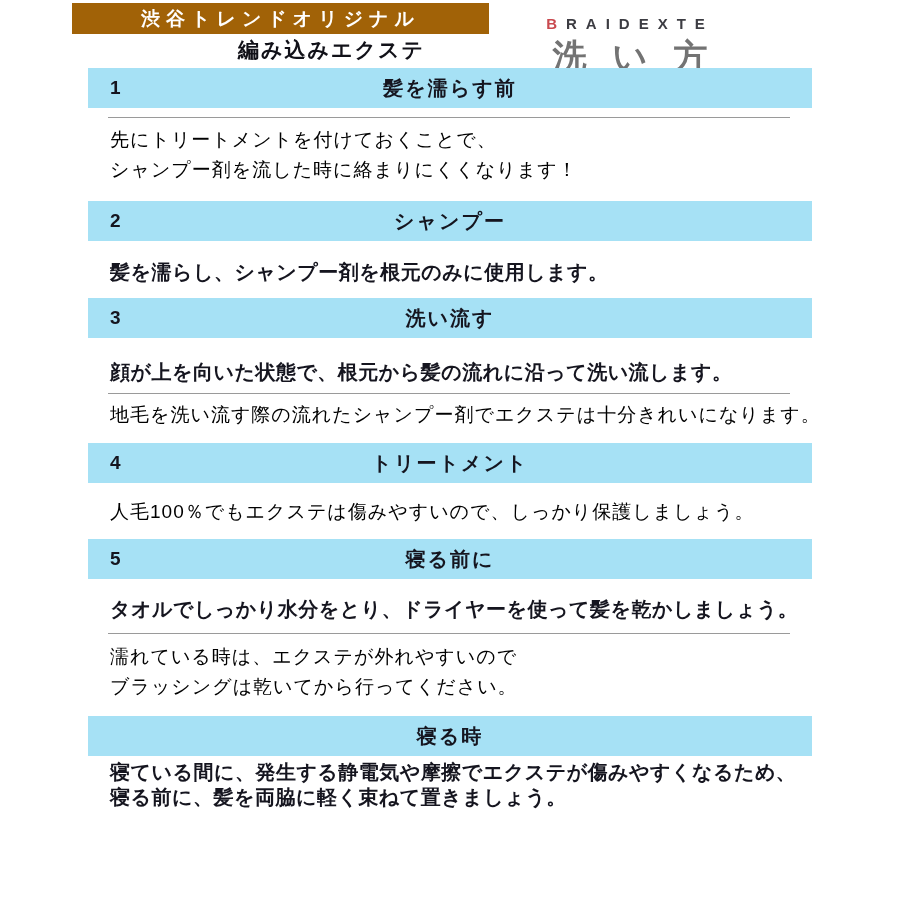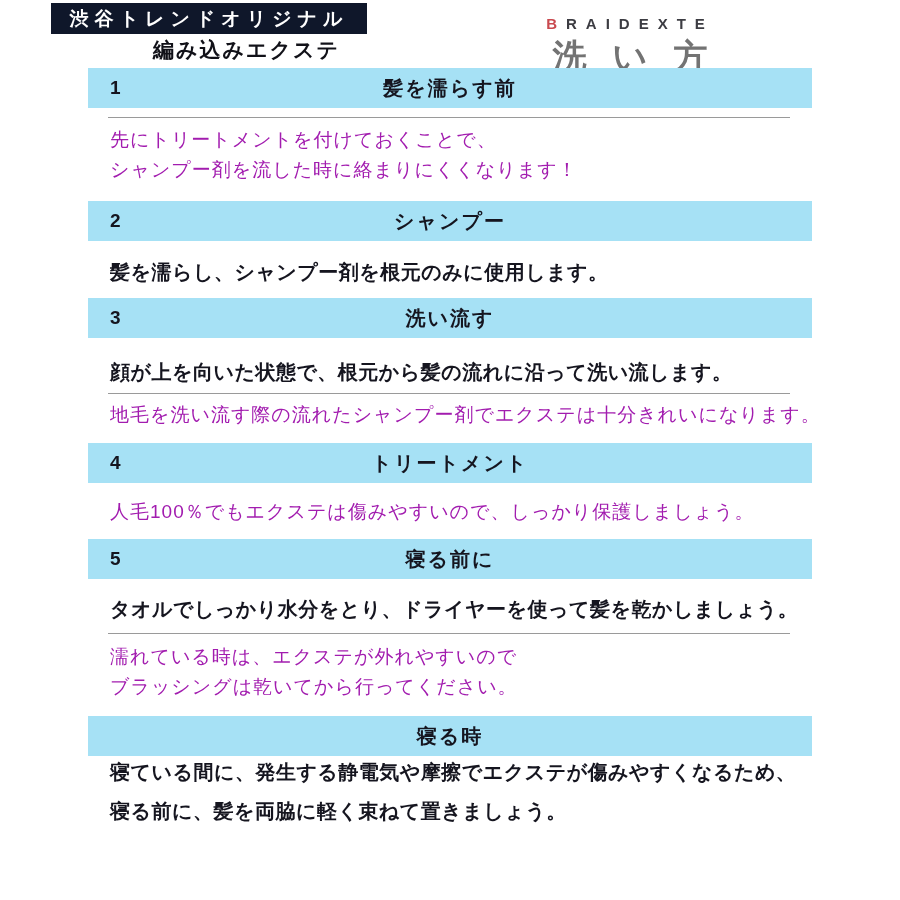--- a/index.html
+++ b/index.html
@@ -6,29 +6,29 @@
   html,body { width:900px; background:#ffffff; }
   body {
     font-family:"Liberation Sans","DejaVu Sans",sans-serif;
     color:#1c1c26;
     width:900px; height:900px; overflow:hidden; position:relative;
   }
 
   
   .header { position:relative; height:68px; }
   .badge {
-    position:absolute; left:51px; top:3px; width:316px; height:31px;
-    background:#0f172a; color:#ffffff;
+    position:absolute; left:72px; top:3px; width:417px; height:31px;
+    background:#a16207; color:#ffffff;
     font-weight:bold; font-size:19px; letter-spacing:6px;
     display:flex; align-items:center; justify-content:center;
     white-space:nowrap;
   }
   .subtitle {
     position:absolute; left:68px; top:36px; width:357px;
-    text-align:center; font-weight:bold; font-size:21px; letter-spacing:2px;
+    text-align:right; font-weight:bold; font-size:21px; letter-spacing:2px;
     color:#111118; white-space:nowrap;
   }
   .brand-block { position:absolute; left:500px; top:2px; width:260px; text-align:center; }
   .brand-line { font-size:15px; font-weight:bold; letter-spacing:9px; color:#3c3c42; white-space:nowrap;margin-top:13px; }
   .brand-first { color:#c9494f; }
   .page-title {
     margin-top:2px; font-size:34px; font-weight:bold; letter-spacing:26px;
     text-indent:26px; color:#737373; white-space:nowrap;
   }
 
@@ -48,21 +48,21 @@
     font-weight:bold; font-size:20px; letter-spacing:2px; color:#15151f;
     white-space:nowrap;
     text-align:center;
   }
   .lead {
     font-weight:bold; font-size:20px; line-height:22px;
     padding-left:22px; letter-spacing:0.5px; white-space:nowrap; color:#15151f;
   }
   .note {
     font-weight:normal; font-size:19px; line-height:22px;
-    padding-left:22px; letter-spacing:1px; white-space:nowrap; color:#a21caf;
+    padding-left:22px; letter-spacing:1px; white-space:nowrap; color:#000000;
   }
   .divider { margin-left:20px; width:682px; border-top:1px solid #9a9a9a; }
 
   
   .s1 .lead     { margin-top:28px; }
   .s1 .divider  { margin-top:9px; margin-bottom:11px; }
   .s1 .note + .note { margin-top:8px; }
   .s1 { margin-bottom:20px; }
 
   .s2 .lead { margin-top:20px; }
@@ -74,21 +74,21 @@
 
   .s4 .note { margin-top:18px; }
   .s4 { margin-bottom:16px; }
 
   .s5 .lead    { margin-top:19px; }
   .s5 .divider { margin-top:13px; margin-bottom:12px; }
   .s5 .note + .note { margin-top:8px; }
   .s5 { margin-bottom:18px; }
 
   .s6 .lead { margin-top:5px; }
-  .s6 .lead + .lead { margin-top:17px; }
+  .s6 .lead + .lead { margin-top:3px; }
 </style>
 </head>
 <body>
 
 <div class="header">
   <div class="badge">渋谷トレンドオリジナル</div>
   <div class="subtitle">編み込みエクステ</div>
   <div class="brand-block">
     <div class="brand-line"><span class="brand-first">B</span><span>RAIDEXTE</span></div>
     <div class="page-title">洗い方</div>

